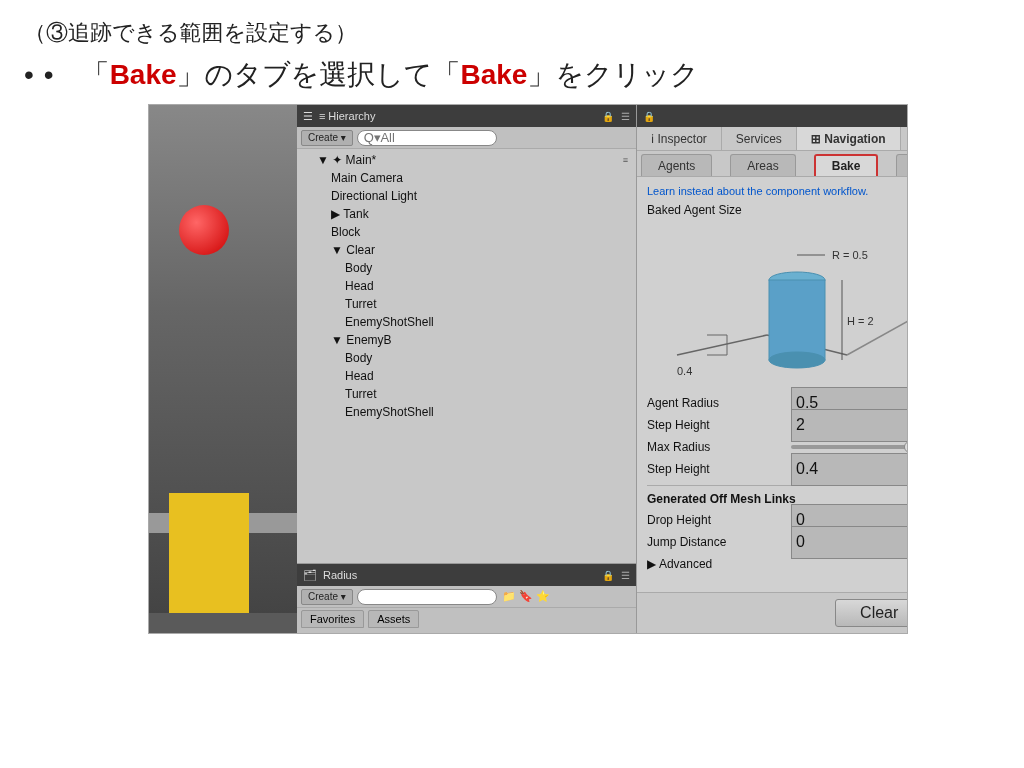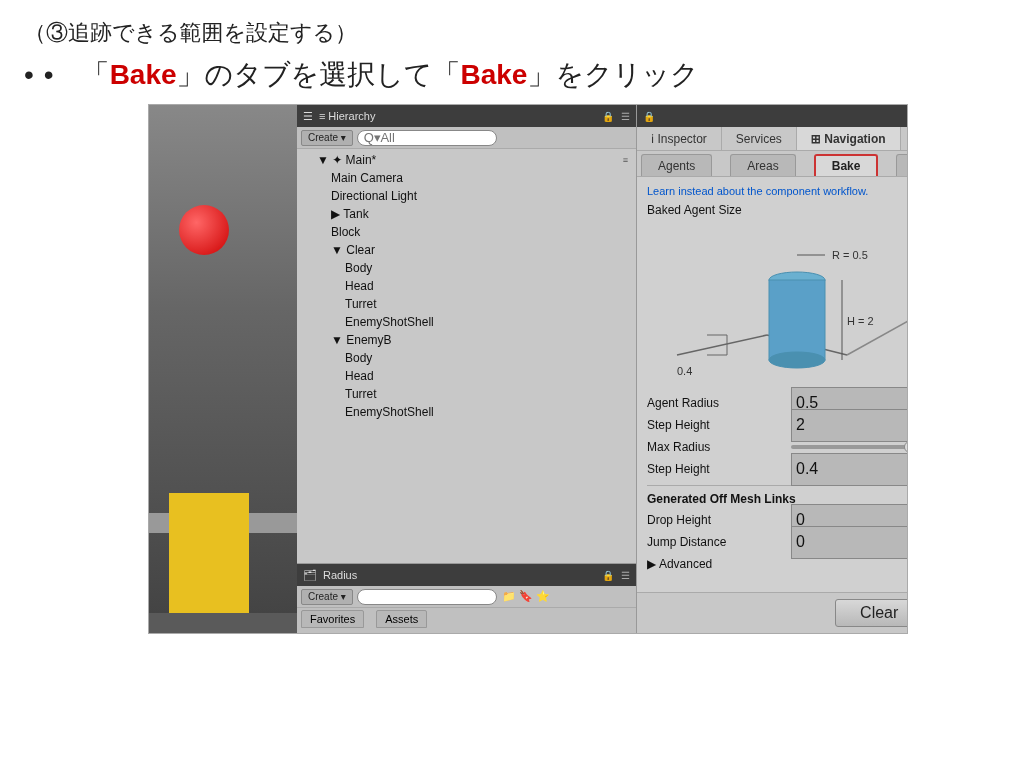--- a/index.html
+++ b/index.html
@@ -190,21 +190,21 @@
       padding: 0 4px;
       gap: 4px;
       border-bottom: 1px solid #aaa;
     }
     .project-tabs {
       height: 22px;
       background: #c0c0c0;
       display: flex;
       align-items: center;
       padding: 0 4px;
-      gap: 12px;
+      gap: 4px;
     }
     .project-tab {
       font-size: 11px;
       padding: 2px 8px;
       border: 1px solid #999;
       background: #b8b8b8;
       border-radius: 2px 2px 0 0;
       cursor: pointer;
     }
 

